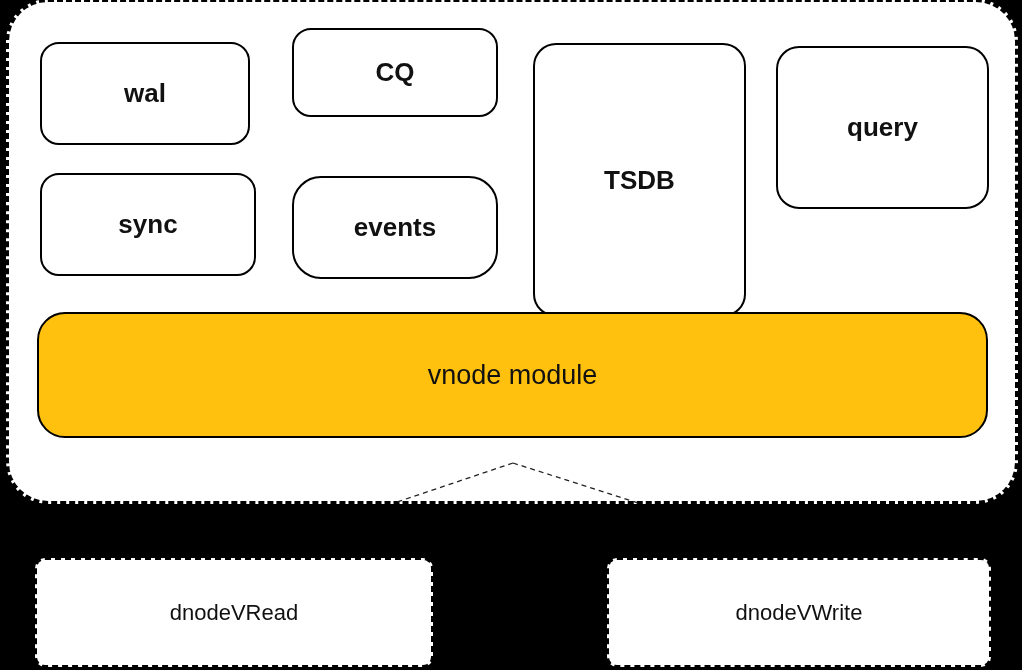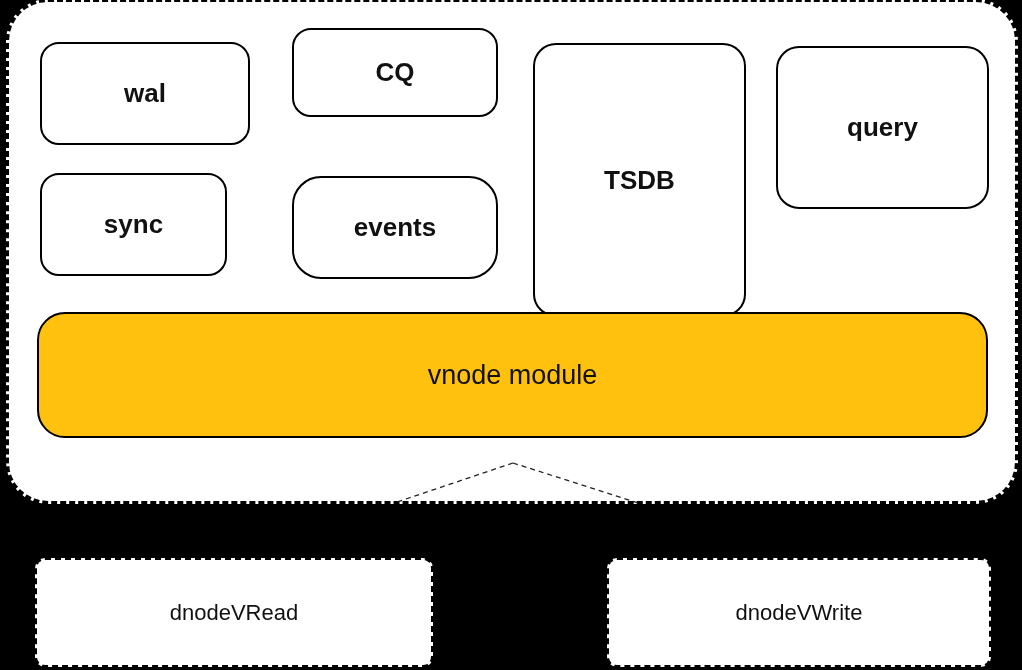--- a/index.html
+++ b/index.html
@@ -43,21 +43,21 @@
     border-radius: 19px;
     display: flex;
     align-items: center;
     justify-content: center;
     font-size: 26px;
     color: var(--text);
     font-weight: bold;
   }
   .box-wal    { left: 40px;  top: 42px;  width: 210px; height: 103px; }
   .box-cq     { left: 292px; top: 28px;  width: 206px; height: 89px; }
-  .box-sync   { left: 40px;  top: 173px; width: 187px; height: 103px; }
+  .box-sync   { left: 40px;  top: 173px; width: 216px; height: 103px; }
   .box-events { left: 292px; top: 176px; width: 206px; height: 103px; border-radius: 29px; }
   .box-tsdb   { left: 533px; top: 43px;  width: 213px; height: 274px; border-radius: 23px; }
   .box-query  { left: 776px; top: 46px;  width: 213px; height: 163px; border-radius: 23px; }
   
   .vnode-main {
     position: absolute;
     left: 37px; top: 312px;
     width: 951px; height: 126px;
     background: var(--main-fill);
     border: 2.5px solid var(--border);

